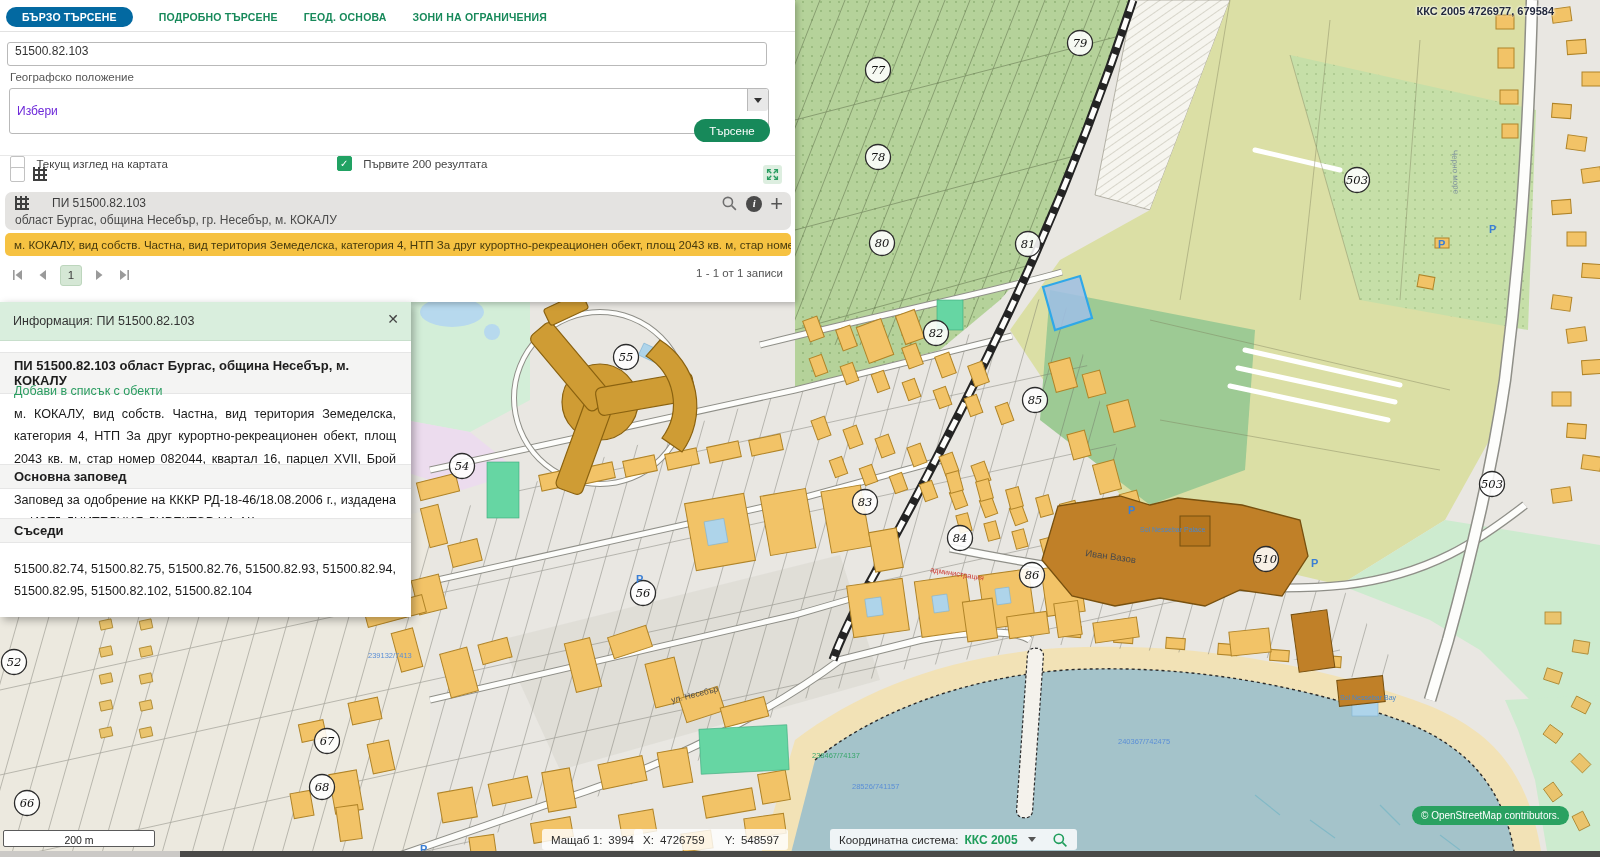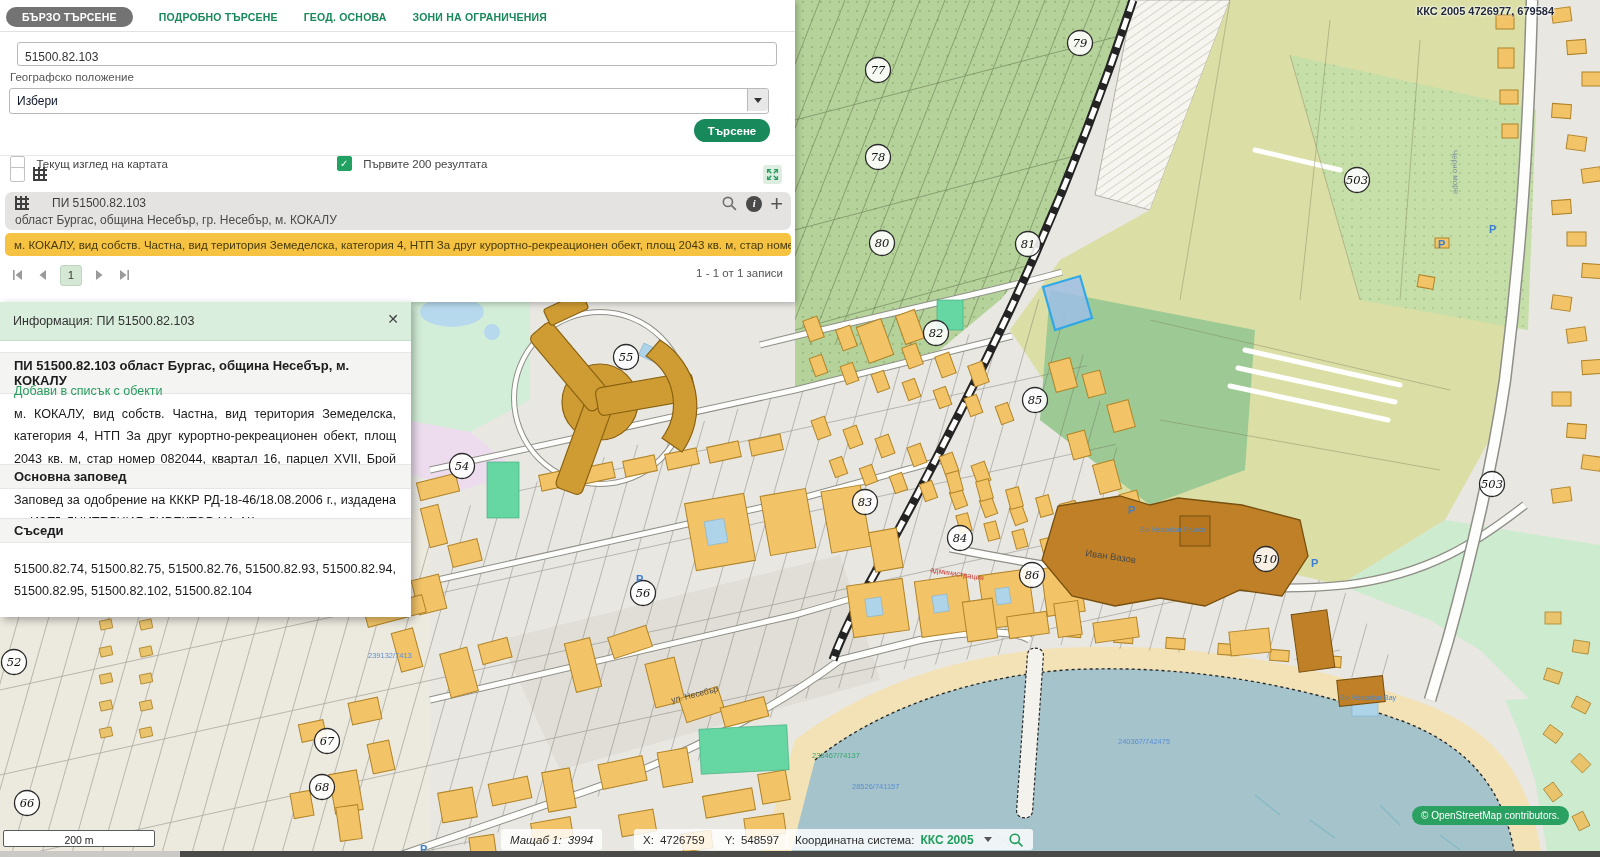--- a/index.html
+++ b/index.html
@@ -6,35 +6,35 @@
   body{width:1600px;height:857px;position:relative;overflow:hidden;
        font-family:"Liberation Sans","DejaVu Sans",sans-serif;-webkit-font-smoothing:antialiased;}
   .abs{position:absolute;}
   
   #map-wrap{left:0;top:0;width:1600px;height:857px;}
   svg text{user-select:none;}
   
   #panel{left:0;top:0;width:795px;height:302px;background:#ffffff;box-shadow:2px 2px 6px rgba(0,0,0,.25);}
   .tabs{position:absolute;left:6px;top:6px;height:21px;display:flex;align-items:center;gap:26px;}
   .tab{font-size:10.5px;font-weight:bold;color:#17895a;letter-spacing:.2px;cursor:pointer;white-space:nowrap;}
-  .tab.active{background:#737373;color:#fff;border-radius:11px;padding:4px 16px;}
+  .tab.active{background:#0369a1;color:#fff;border-radius:11px;padding:4px 16px;}
   .tabline{position:absolute;left:0;top:31px;width:795px;height:1px;background:#e2e2e2;}
-  .input{position:absolute;left:17px;top:42px;width:744px;height:20px;border:1px solid #b9b9b9;border-radius:3px;
-         font-size:12px;color:#333;padding:1px 7px;display:flex;align-items:flex-end;background:#fff;}
+  .input{position:absolute;left:7px;top:42px;width:744px;height:20px;border:1px solid #b9b9b9;border-radius:3px;
+         font-size:12px;color:#333;padding:1px 7px;display:flex;align-items:flex-start;background:#fff;}
   .flabel{position:absolute;left:10px;top:71px;font-size:11.5px;color:#555;}
   .select{position:absolute;left:9px;top:88px;width:744px;height:20px;border:1px solid #b9b9b9;border-radius:3px;
-          font-size:12px;color:#0f172a;padding:2px 7px;display:flex;align-items:center;background:#fff;}
+          font-size:12px;color:#6d28d9;padding:12px 7px;display:flex;align-items:center;background:#fff;}
   .select .arrowbox{position:absolute;right:0;top:0;width:20px;height:22px;background:#e8e8e8;border-left:1px solid #b9b9b9;
           border-radius:0 3px 3px 0;display:flex;align-items:center;justify-content:center;}
   .caret-down{width:0;height:0;border-left:4px solid transparent;border-right:4px solid transparent;border-top:5px solid #333;}
   .cbrow{position:absolute;left:10px;top:122px;width:775px;height:22px;margin-top:32px;}
   .cb{width:13px;height:13px;border:1px solid #c2c2c2;border-radius:2px;background:#fff;display:inline-block;vertical-align:middle;}
   .cb.checked{background:#21a263;border-color:#21a263;color:#fff;font-size:10px;line-height:13px;text-align:center;}
   .cblabel{font-size:11.5px;color:#444;vertical-align:middle;margin-left:7px;}
-  .btn{position:absolute;background:#17895a;color:#fff;font-weight:bold;font-size:11.5px;border-radius:12px;
+  .btn{position:absolute;background:#17895a;color:#fff;font-weight:normal;font-size:11.5px;border-radius:12px;
        display:flex;align-items:center;justify-content:center;cursor:pointer;}
   #search-btn{left:694px;top:119px;width:76px;height:23px;}
   .divider2{position:absolute;left:0px;top:155px;width:795px;height:1px;background:#e8e8e8;}
   .gridicon{width:14px;height:14px;display:inline-block;vertical-align:middle;
      background:repeating-linear-gradient(0deg,#3f3f3f 0 2px,transparent 2px 5px),
                 repeating-linear-gradient(90deg,#3f3f3f 0 2px,transparent 2px 5px);}
   .expandbox{position:absolute;left:763px;top:165px;width:19px;height:19px;background:#ddeee0;border-radius:3px;
      display:flex;align-items:center;justify-content:center;cursor:pointer;}
   .result-card{position:absolute;left:5px;top:192px;width:786px;height:38px;background:#e4e3e1;border-radius:7px;}
   .result-line1{position:absolute;left:10px;top:4px;font-size:12px;color:#3d3d3d;display:flex;align-items:center;gap:23px;}
@@ -626,32 +626,32 @@
   <div class="pop-para" style="top:187px;">Заповед за одобрение на КККР РД-18-46/18.08.2006 г., издадена от ИЗПЪЛНИТЕЛНИЯ ДИРЕКТОР НА АК</div>
   <div class="pop-sect" style="top:216px;">Съседи</div>
   <div class="pop-para" style="top:256px;">51500.82.74, 51500.82.75, 51500.82.76, 51500.82.93, 51500.82.94, 51500.82.95, 51500.82.102, 51500.82.104</div>
 </div>
 
 <div class="abs bottomstrip-l"></div>
 <div class="abs bottomstrip-r"></div>
 <div class="abs scalebox">
   <span>200 m</span>
 </div>
-<div class="chip" style="left:501px;font-style:italic;">
+<div class="chip" style="left:542px;">
   <span>Мащаб 1:</span>
   <span>3994</span>
 </div>
 <div class="chip" style="left:634px;">
   <span>X:</span>
   <span>4726759</span>
   <span style="width:8px;"></span>
   <span>Y:</span>
   <span>548597</span>
 </div>
-<div class="chip" style="left:786px;">
+<div class="chip" style="left:830px;">
   <span>Координатна система:</span>
   <span class="green">ККС 2005</span>
   <div class="caret-sm"></div>
   <svg width="16" height="16" viewBox="0 0 16 16" style="margin-left:10px;">
     <circle cx="6.8" cy="6.8" r="4.6" fill="none" stroke="#1f9d5b" stroke-width="1.6"></circle>
     <line x1="10.4" y1="10.4" x2="14.4" y2="14.4" stroke="#1f9d5b" stroke-width="1.6"></line>
   </svg>
 </div>
 
 </body></html>

